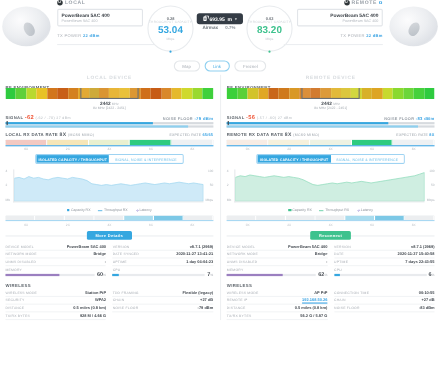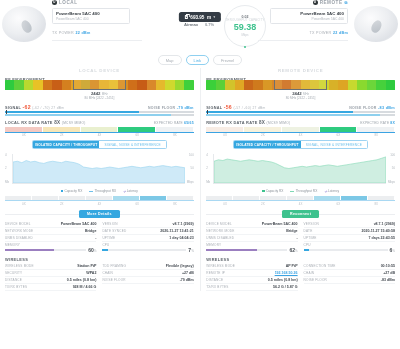--- a/index.html
+++ b/index.html
@@ -192,36 +192,42 @@
         </div>
         <div class="txpow">
           <span>TX POWER</span>
           <b>22 dBm</b>
         </div>
         <div class="hair"></div>
       </div>
     </div>
 
     <div class="hero-mid">
+      <div class="gauge l">
+        <div class="g-top">0.28</div>
+        <div class="g-cap">THROUGHPUT CAPACITY</div>
+        <div class="g-val">53.04</div>
+        <div class="g-unit">Mbps</div>
+      </div>
 
       <div class="linkline"></div>
       <div class="airmax">Airmax</div>
       <div class="pct-r">0.7%</div>
 
       <div class="chip">
         <span class="lock"></span>
         <span>693.95</span>
         <span>m</span>
         <span class="caret">▾</span>
       </div>
 
       <div class="gauge r">
         <div class="g-top">0.02</div>
         <div class="g-cap">THROUGHPUT CAPACITY</div>
-        <div class="g-val">59.38</div>
+        <div class="g-val">83.20</div>
         <div class="g-unit">Mbps</div>
       </div>
     </div>
 
     <div class="hero-side">
       <div class="dish right"></div>
       <div class="remote-col">
         <div class="hdr-label">
           <span class="u-logo">U</span>
           <span>REMOTE</span>

